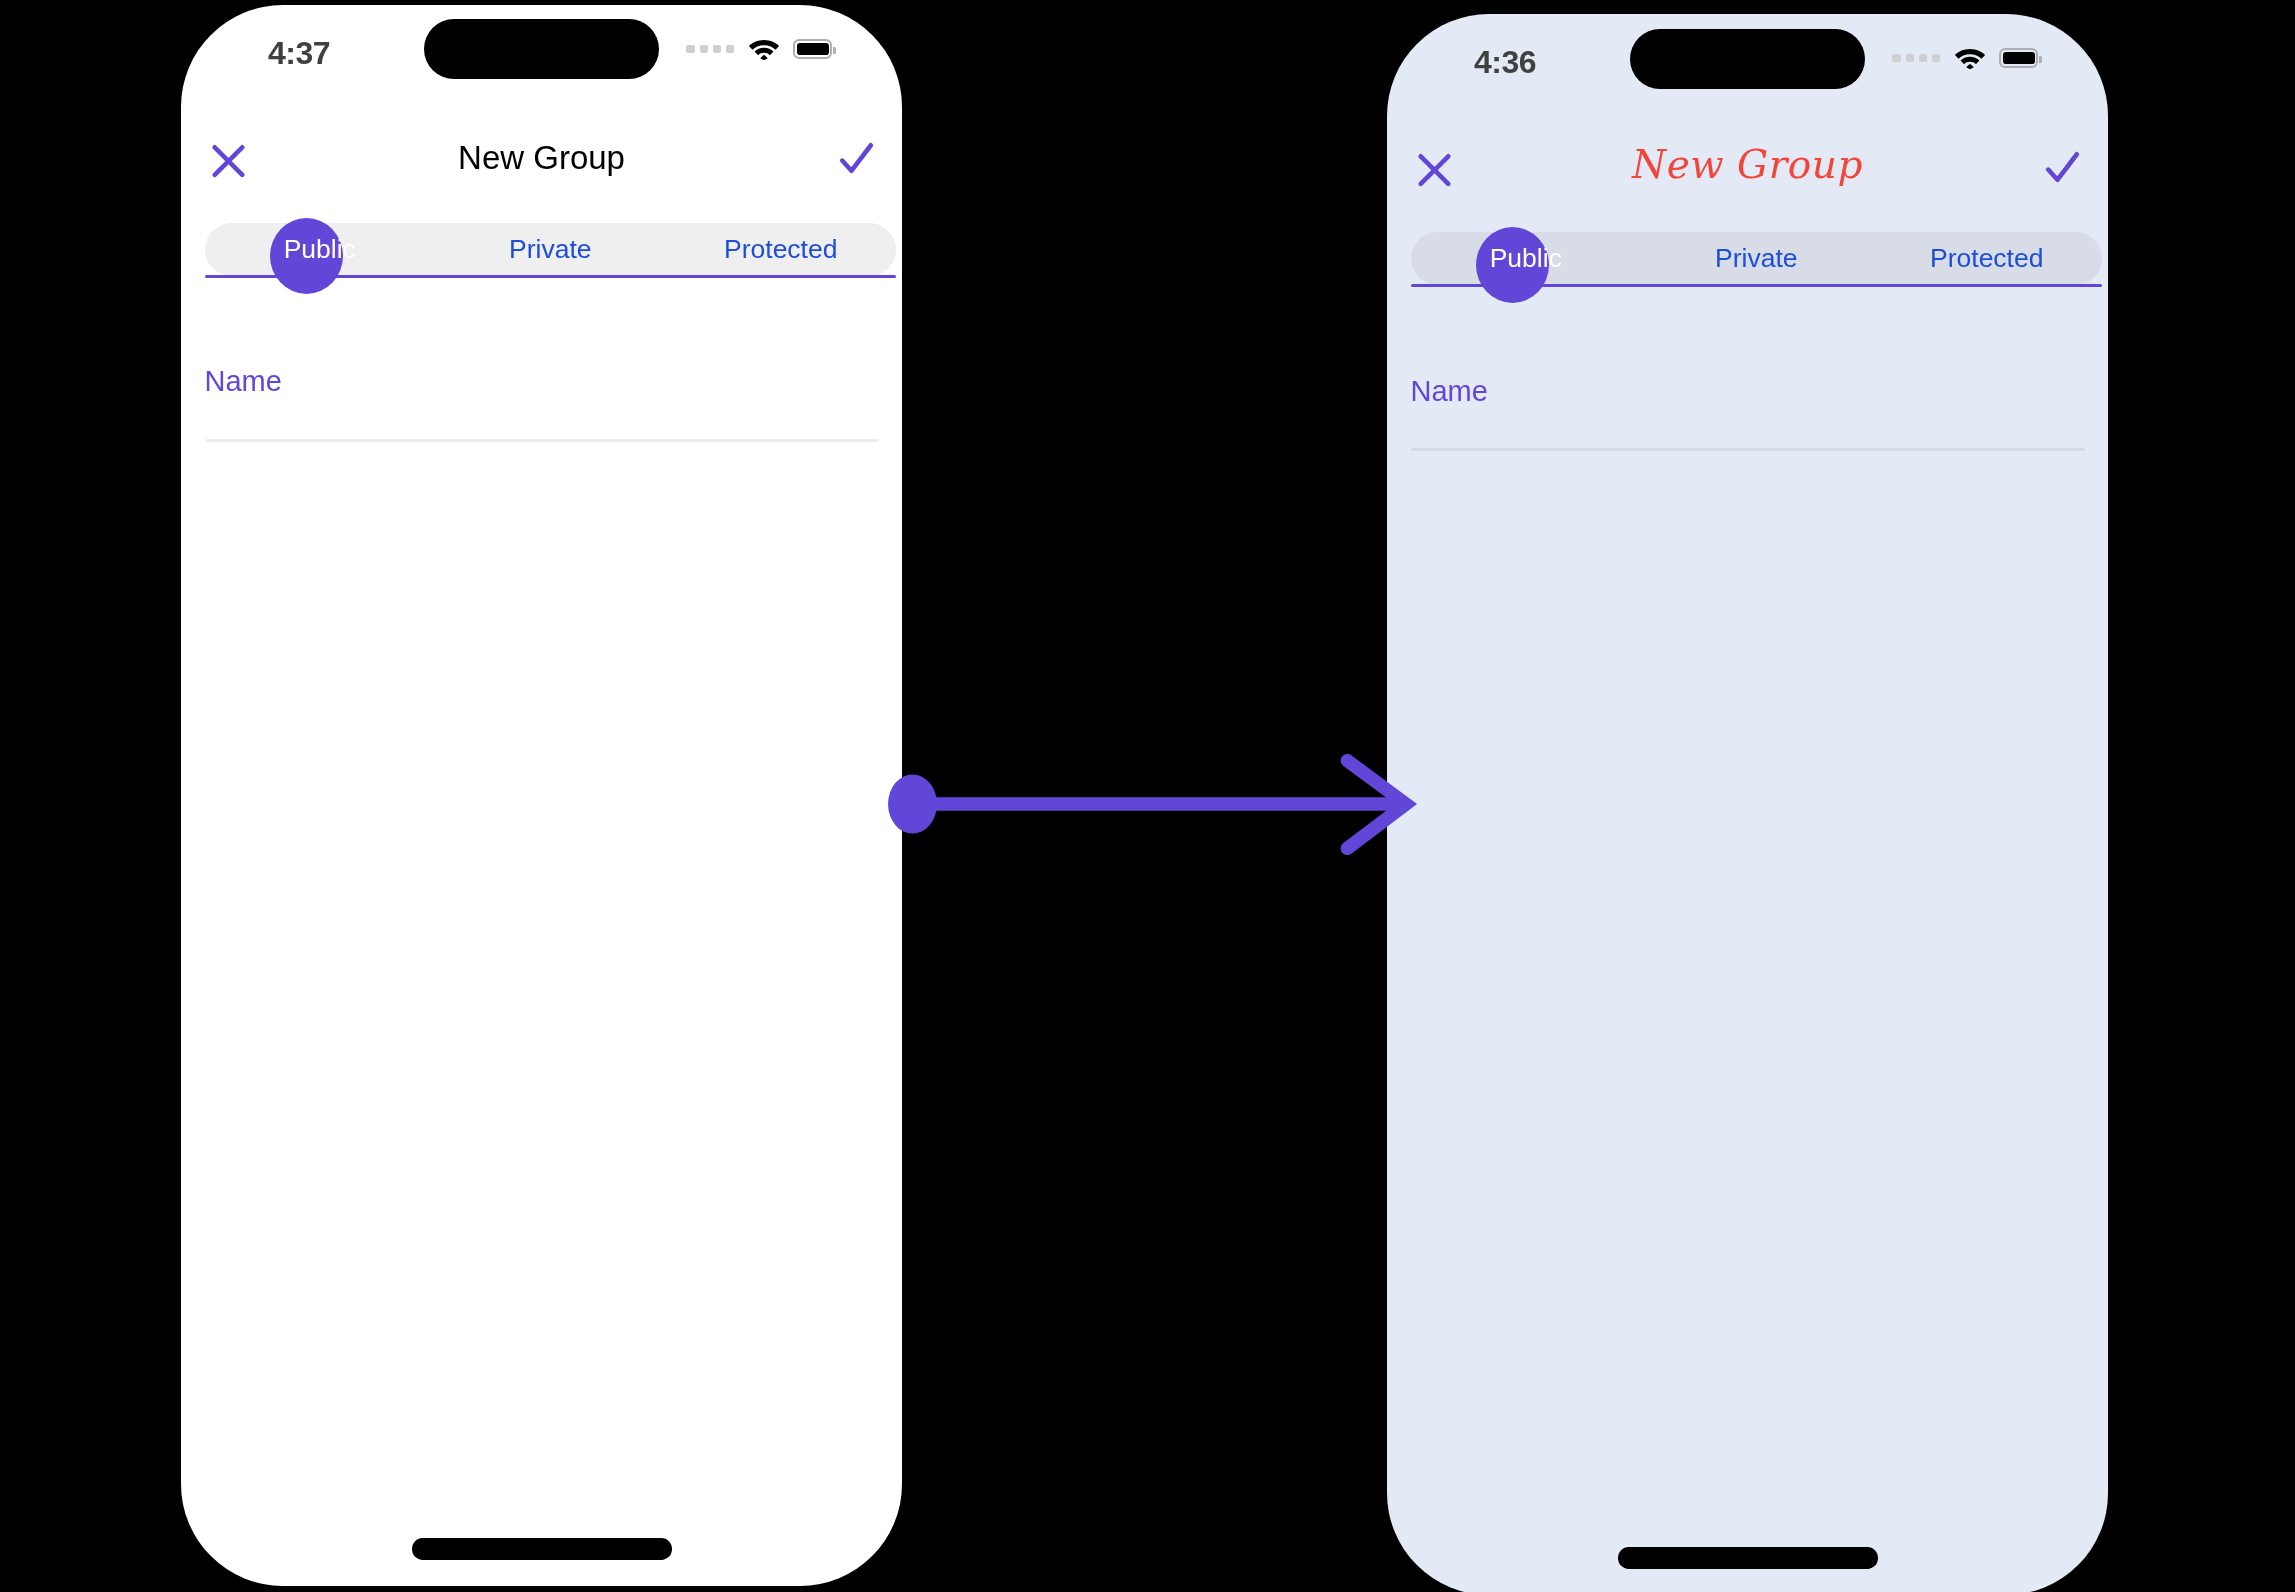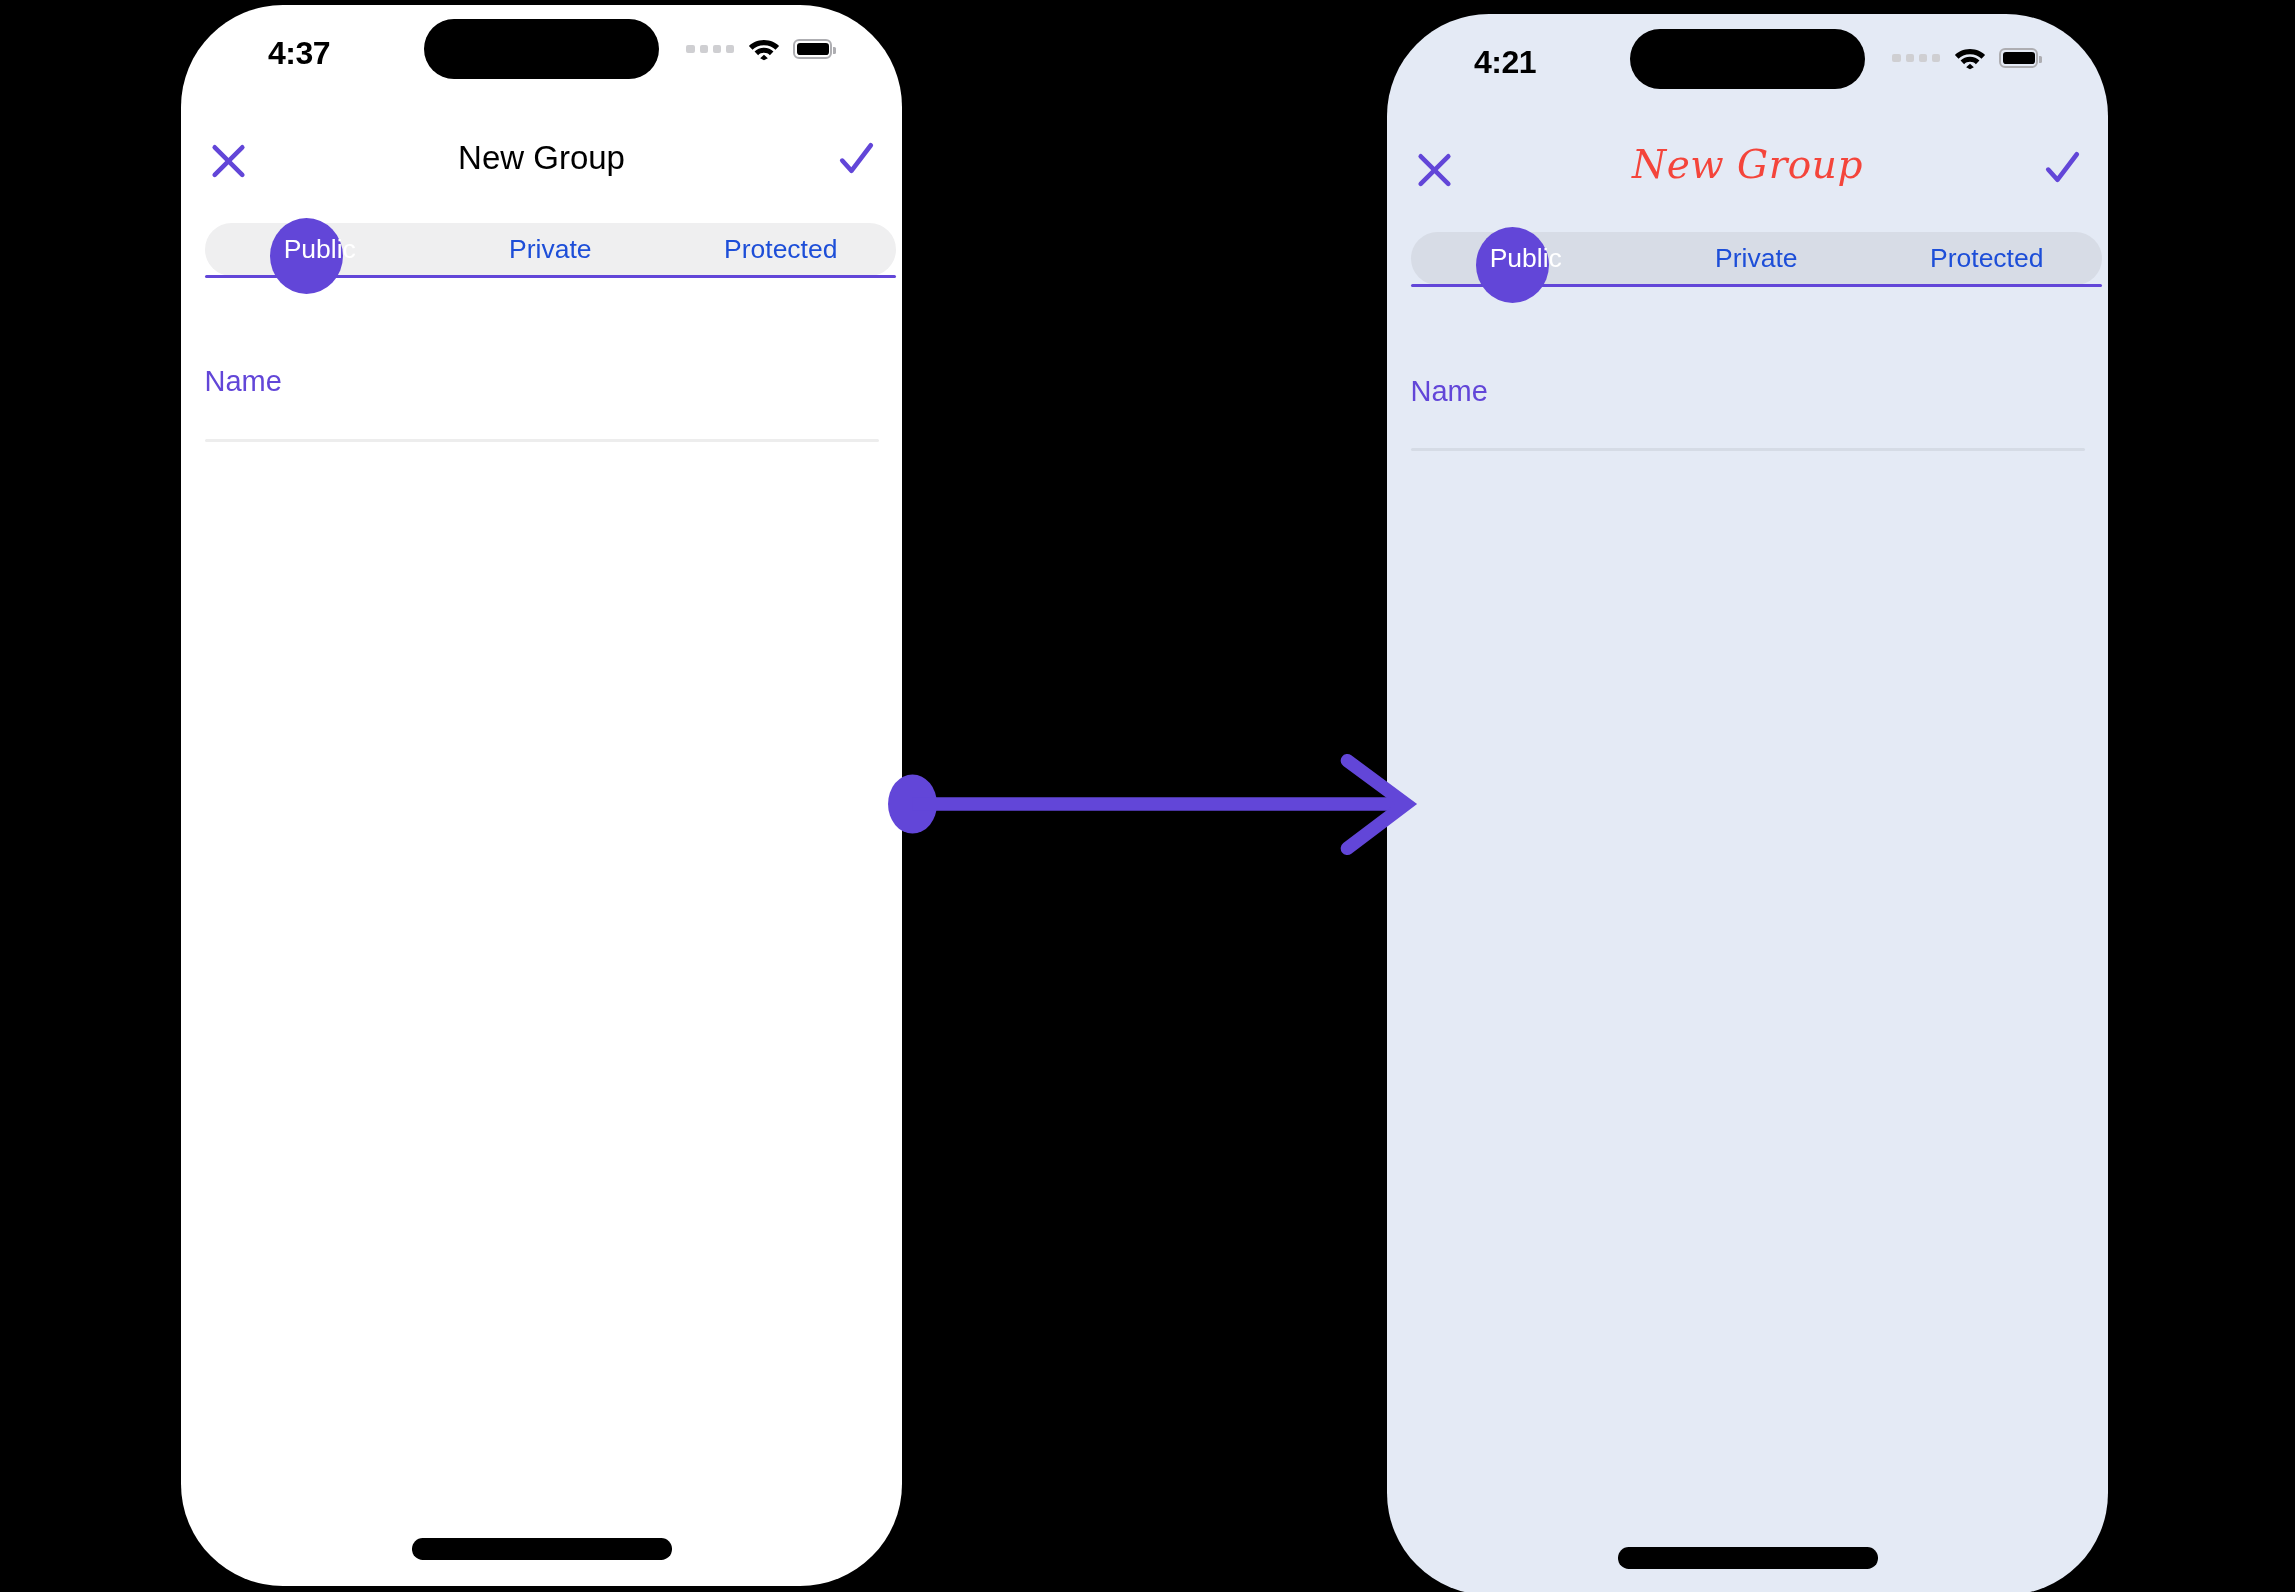--- a/index.html
+++ b/index.html
@@ -32,21 +32,21 @@
     position: absolute;
     top: 0; left: 0; right: 0;
     height: 89px;
   }
   .status-time {
     position: absolute;
     left: 87px;
     top: 30px;
     font-size: 32px;
     font-weight: 700;
-    color: #000000;
+    color: #404040;
     letter-spacing: -0.5px;
   }
   .dynamic-island {
     position: absolute;
     left: 243px;
     top: 14.3px;
     width: 235px;
     height: 60px;
     background: #000000;
     border-radius: 31px;
@@ -286,21 +286,21 @@
     <div class="field-label">Name</div>
     <div class="field-underline"></div>
   </div>
 
   <div class="home-indicator"></div>
 </div>
 
 <div class="phone phone-right">
 
   <div class="status-bar">
-    <div class="status-time">4:21</div>
+    <div class="status-time">4:36</div>
     <div class="dynamic-island"></div>
     <div class="status-right">
       <span class="signal-dots">
         <i></i>
           <i></i>
           <i></i>
           <i></i>
       </span>
       <span>
         <svg class="wifi-icon" viewBox="0 0 62 46">

